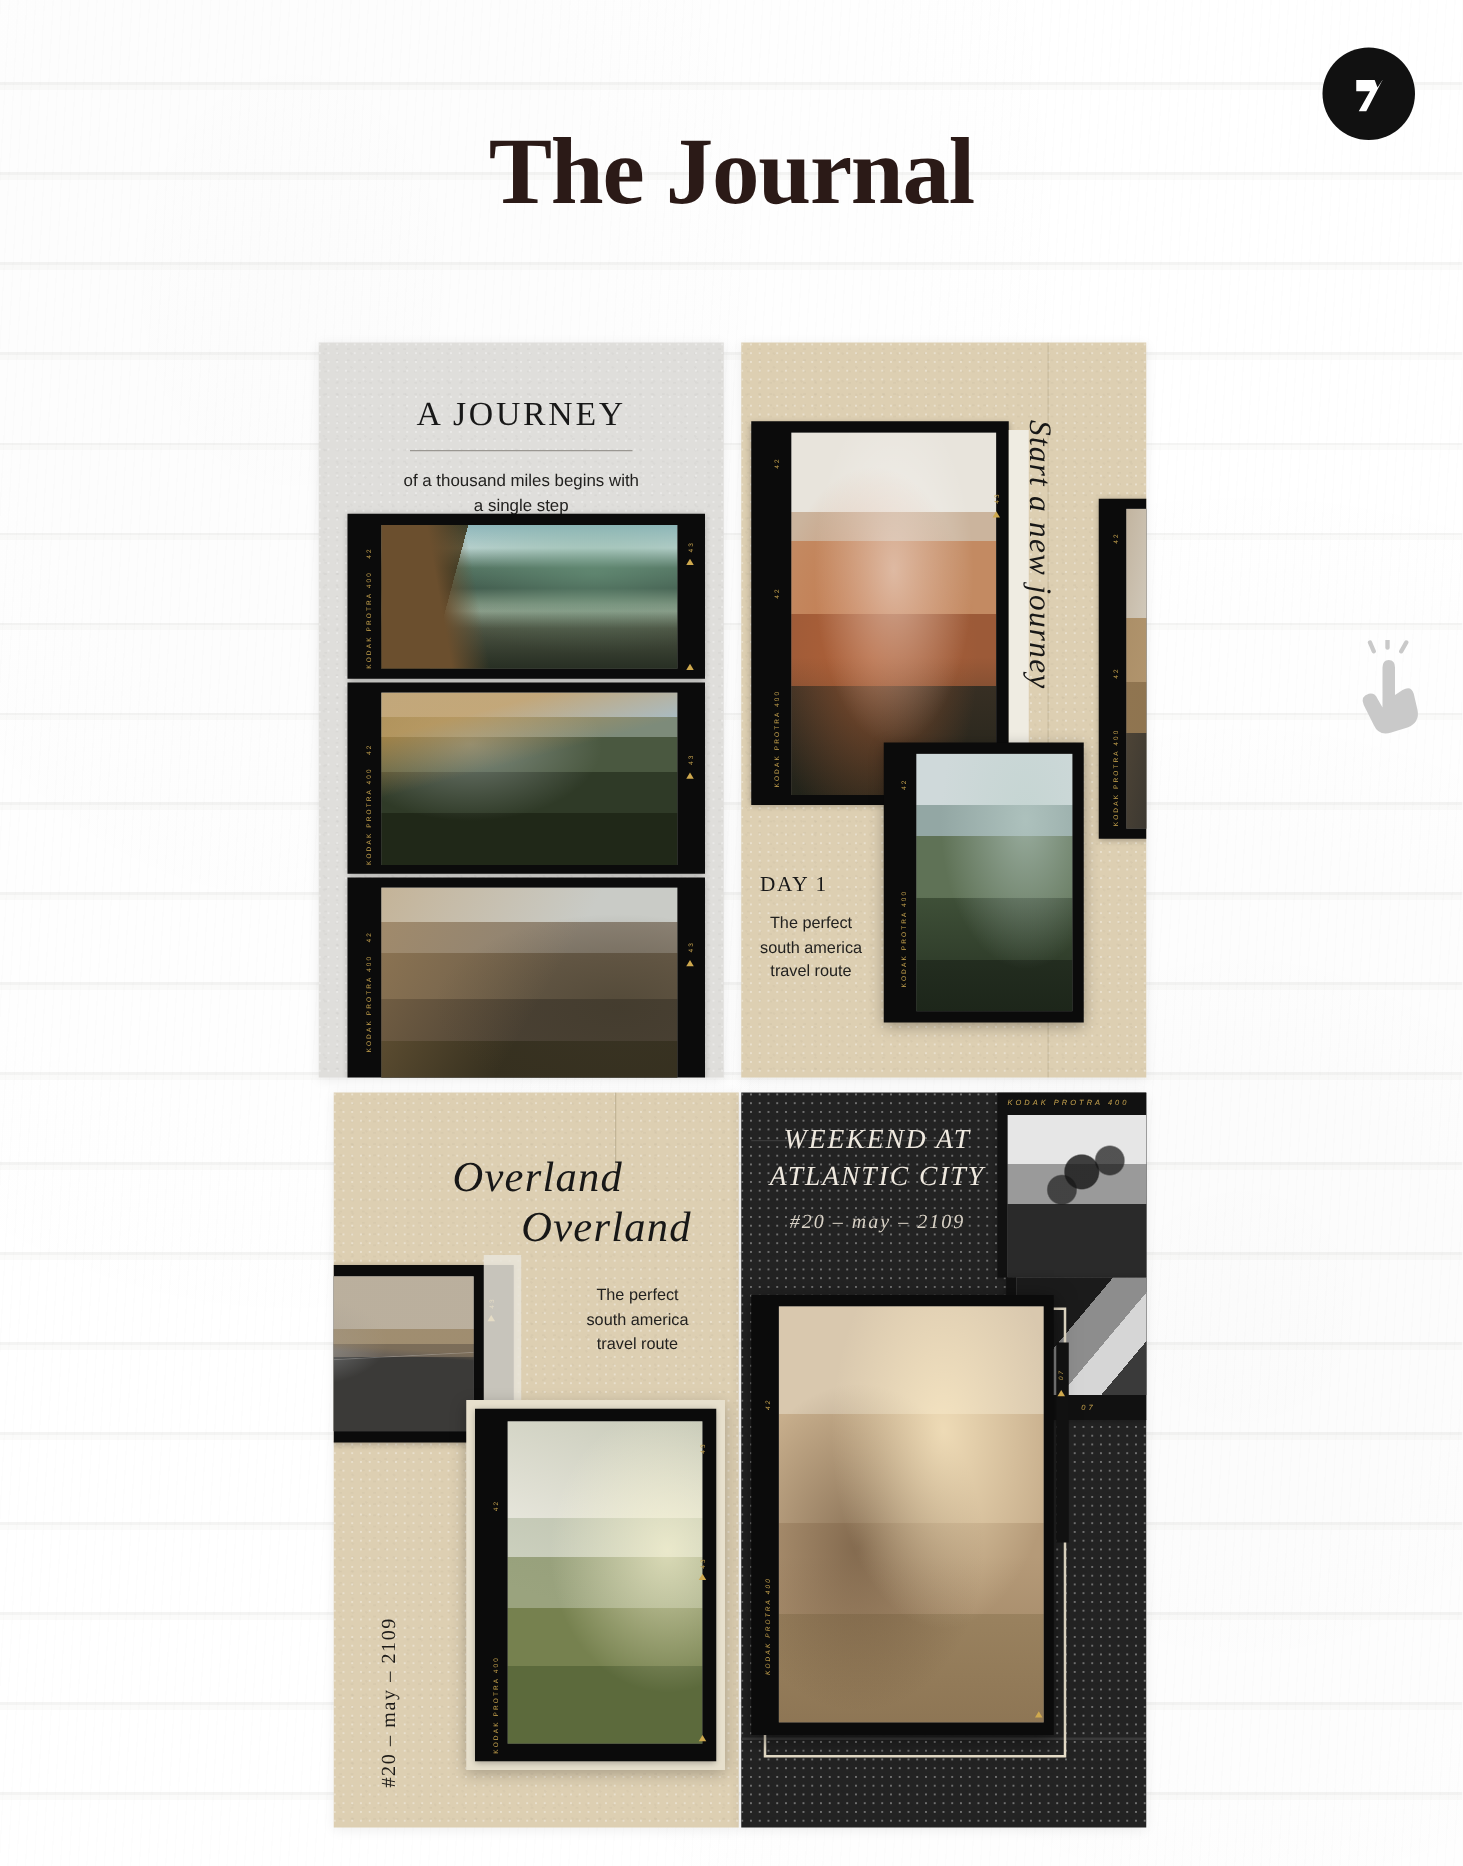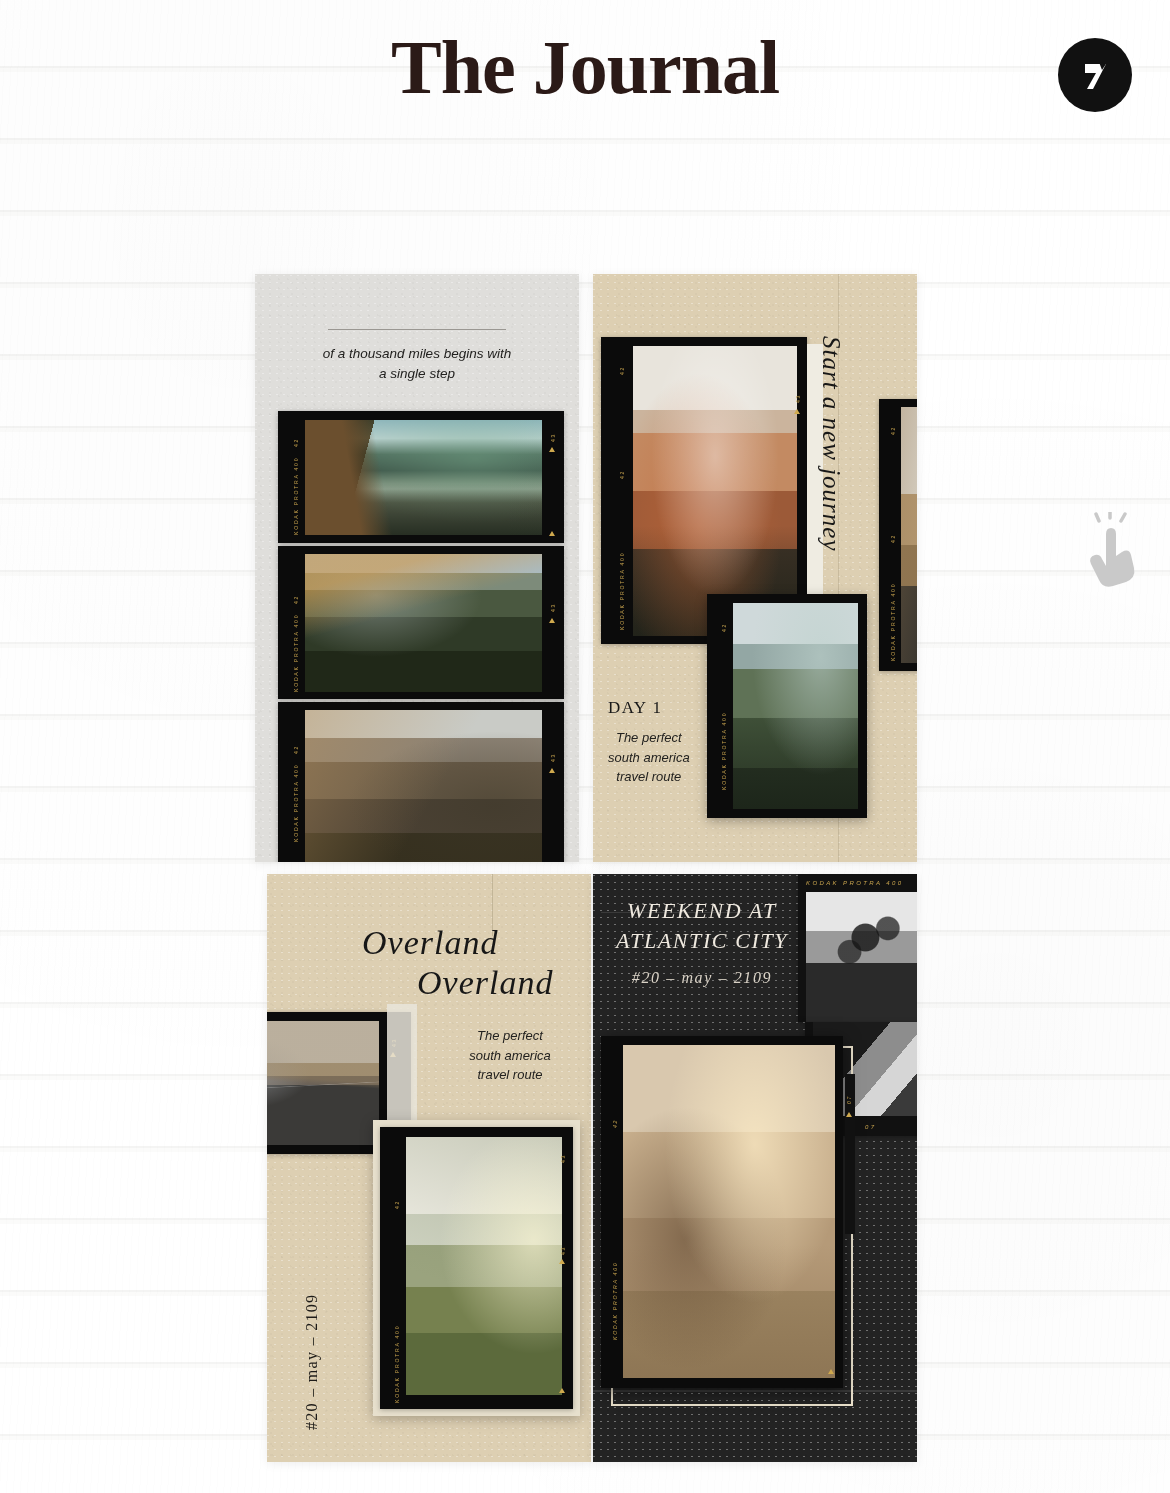--- a/index.html
+++ b/index.html
@@ -37,21 +37,21 @@
 
   
   .header { position: absolute; left: 0; right: 0; top: 0; text-align: center; }
 
   .page-title {
     font-family: "Liberation Serif", serif;
     font-weight: 700;
     font-size: 76px;
     letter-spacing: -1px;
     color: #2b1a17;
-    margin-top: 29px;
+    margin-top: 99px;
     line-height: 1;
   }
 
   .story-pill {
     display: inline-block;
     margin-top: 30px;
     padding: 9px 44px 11px;
     border: 2px solid #e6007e;
     border-radius: 30px;
     font-size: 17px;
@@ -107,21 +107,21 @@
   }
 
   
   .card-head { position:absolute; left:0; right:0; text-align:center; }
   .serif-title {
     font-family:"Liberation Serif", serif;
     font-size:27px; letter-spacing:2.2px; color:#181818;
   }
   .rule { width:178px; height:1px; background:#9a9792; margin:13px auto 0; }
   .italic-body {
-    font-style:italic; font-size:13.5px; line-height:1.45; color:#22211f;text-align:center;
+    font-size:13.5px; line-height:1.45; color:#22211f;text-align:center;
   }
 
   
   .film {
     position:absolute; background:#0b0b0b;
     box-shadow:0 1px 5px rgba(0,0,0,.28);
   }
   .film .pic { position:absolute; overflow:hidden; background:#555; }
   .film .pic > div { position:absolute; inset:0; }
 
@@ -270,20 +270,21 @@
     <line x1="44" y1="9" x2="48" y2="2"></line>
   </g>
   <path d="M29 22 q0-6 5-6 t5 6 v22 l6-4 q7-4 9 3 l3 13 q2 10-8 14 l-13 4 q-10 3-14-6 l-8-16 q-3-7 4-9 q5-1 7 4 l4 7 Z" fill="#c9c9c9"></path>
 </svg>
 
 <div class="grid">
 
   <div class="card c1 paper-gray texture">
 
     <div class="card-head" style="top:42px">
+      <div class="serif-title">A JOURNEY</div>
       <div class="rule"></div>
       <div class="italic-body" style="margin-top:14px">of a thousand miles begins with</div>
       <div class="italic-body">a single step</div>
     </div>
 
     <div class="film" style="left:23px; top:137px; width:286px; height:132px;">
       <div class="pic" style="left:27px; top:9px; right:22px; bottom:8px;">
         <div class="ph-lake"></div>
       </div>
       <span class="edge-v" style="left:15px; top:6px; height:30px;">42</span>

